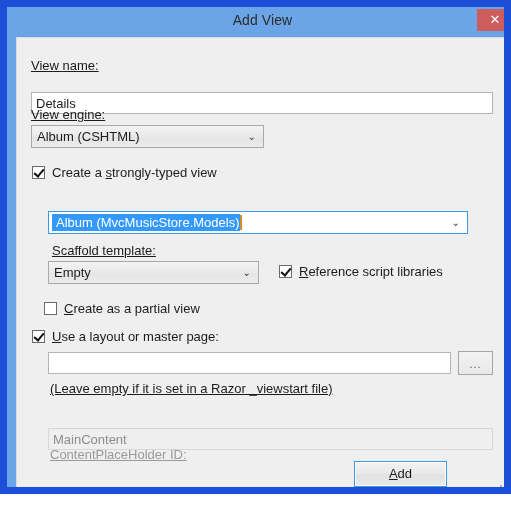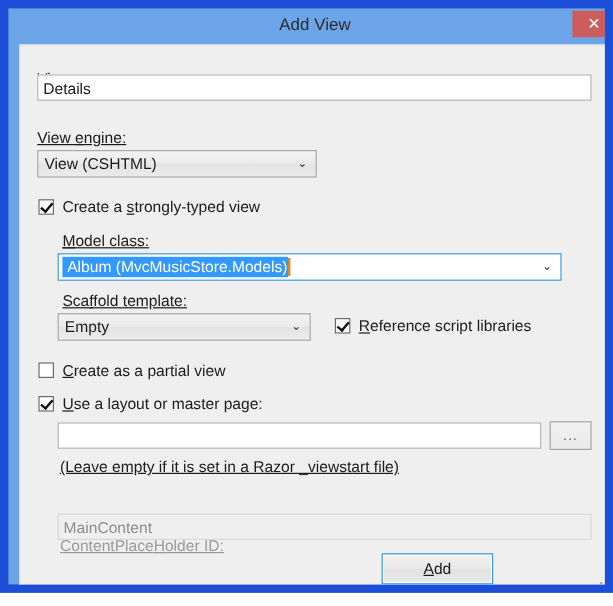--- a/index.html
+++ b/index.html
@@ -198,20 +198,21 @@
     border: 1px solid #a6a6a6;
     font-size: 13px;
     color: #1c1c1c;
     text-align: center;
     cursor: pointer;
     font-family: "Liberation Sans", sans-serif;
   }
   .btn.default {
     border: 1px solid #3b9ae1;
     box-shadow: inset 0 0 0 1px #ffffff;
+    margin-left: 36px;
   }
   .btn u { text-decoration: underline; }
 
   .btn-ellipsis {
     position: absolute;
     box-sizing: border-box;
     background: linear-gradient(to bottom, #f2f2f2 0%, #e9e9e9 100%);
     border: 1px solid #a6a6a6;
     font-size: 11px;
     color: #555555;
@@ -243,61 +244,58 @@
   <div class="titlebar">
     <div class="title-text">Add View</div>
     <div class="close-btn">✕</div>
   </div>
 
   <div class="client">
 
     <div class="lbl" style="left:14px; top:20px;">
       <span>View </span><u>n</u><span>ame:</span>
     </div>
-    <div class="textbox" style="left:14px; top:24px; width:462px;">Details</div>
+    <div class="textbox" style="left:14px; top:54px; width:462px;">Details</div>
 
     <div class="lbl" style="left:14px; top:69px;">
       <span>View </span><u>e</u><span>ngine:</span>
     </div>
     <div class="combo" style="left:14px; top:87px; width:233px;">
-      <span>View (CSHTML)</span>
+      <span>Album (CSHTML)</span>
       <span class="arrow">⌄</span>
     </div>
 
     <div class="chk-row" style="left:15px; top:127px;">
       <span class="chkbox checked"></span>
       <span class="chk-label">
         <span>Create a </span><u>s</u><span>trongly-typed view</span>
       </span>
     </div>
 
-    <div class="lbl" style="left:35px; top:155px;">
-      <u>M</u><span>odel class:</span>
-    </div>
     <div class="combo-focus" style="left:31px; top:173px; width:420px;">
       <span class="sel">Album (MvcMusicStore.Models)</span><span class="caret"></span>
       <span class="arrow">⌄</span>
     </div>
 
     <div class="lbl" style="left:35px; top:205px;">
       <span>Sca</span><u>f</u><span>fold template:</span>
     </div>
     <div class="combo" style="left:31px; top:223px; width:211px;">
       <span>Empty</span>
       <span class="arrow">⌄</span>
     </div>
 
     <div class="chk-row" style="left:262px; top:226px;">
       <span class="chkbox checked"></span>
       <span class="chk-label">
         <u>R</u><span>eference script libraries</span>
       </span>
     </div>
 
-    <div class="chk-row" style="left:15px; top:263px;">
+    <div class="chk-row" style="left:27px; top:263px;">
       <span class="chkbox"></span>
       <span class="chk-label">
         <u>C</u><span>reate as a partial view</span>
       </span>
     </div>
 
     <div class="chk-row" style="left:15px; top:291px;">
       <span class="chkbox checked"></span>
       <span class="chk-label">
         <u>U</u><span>se a layout or master page:</span>

